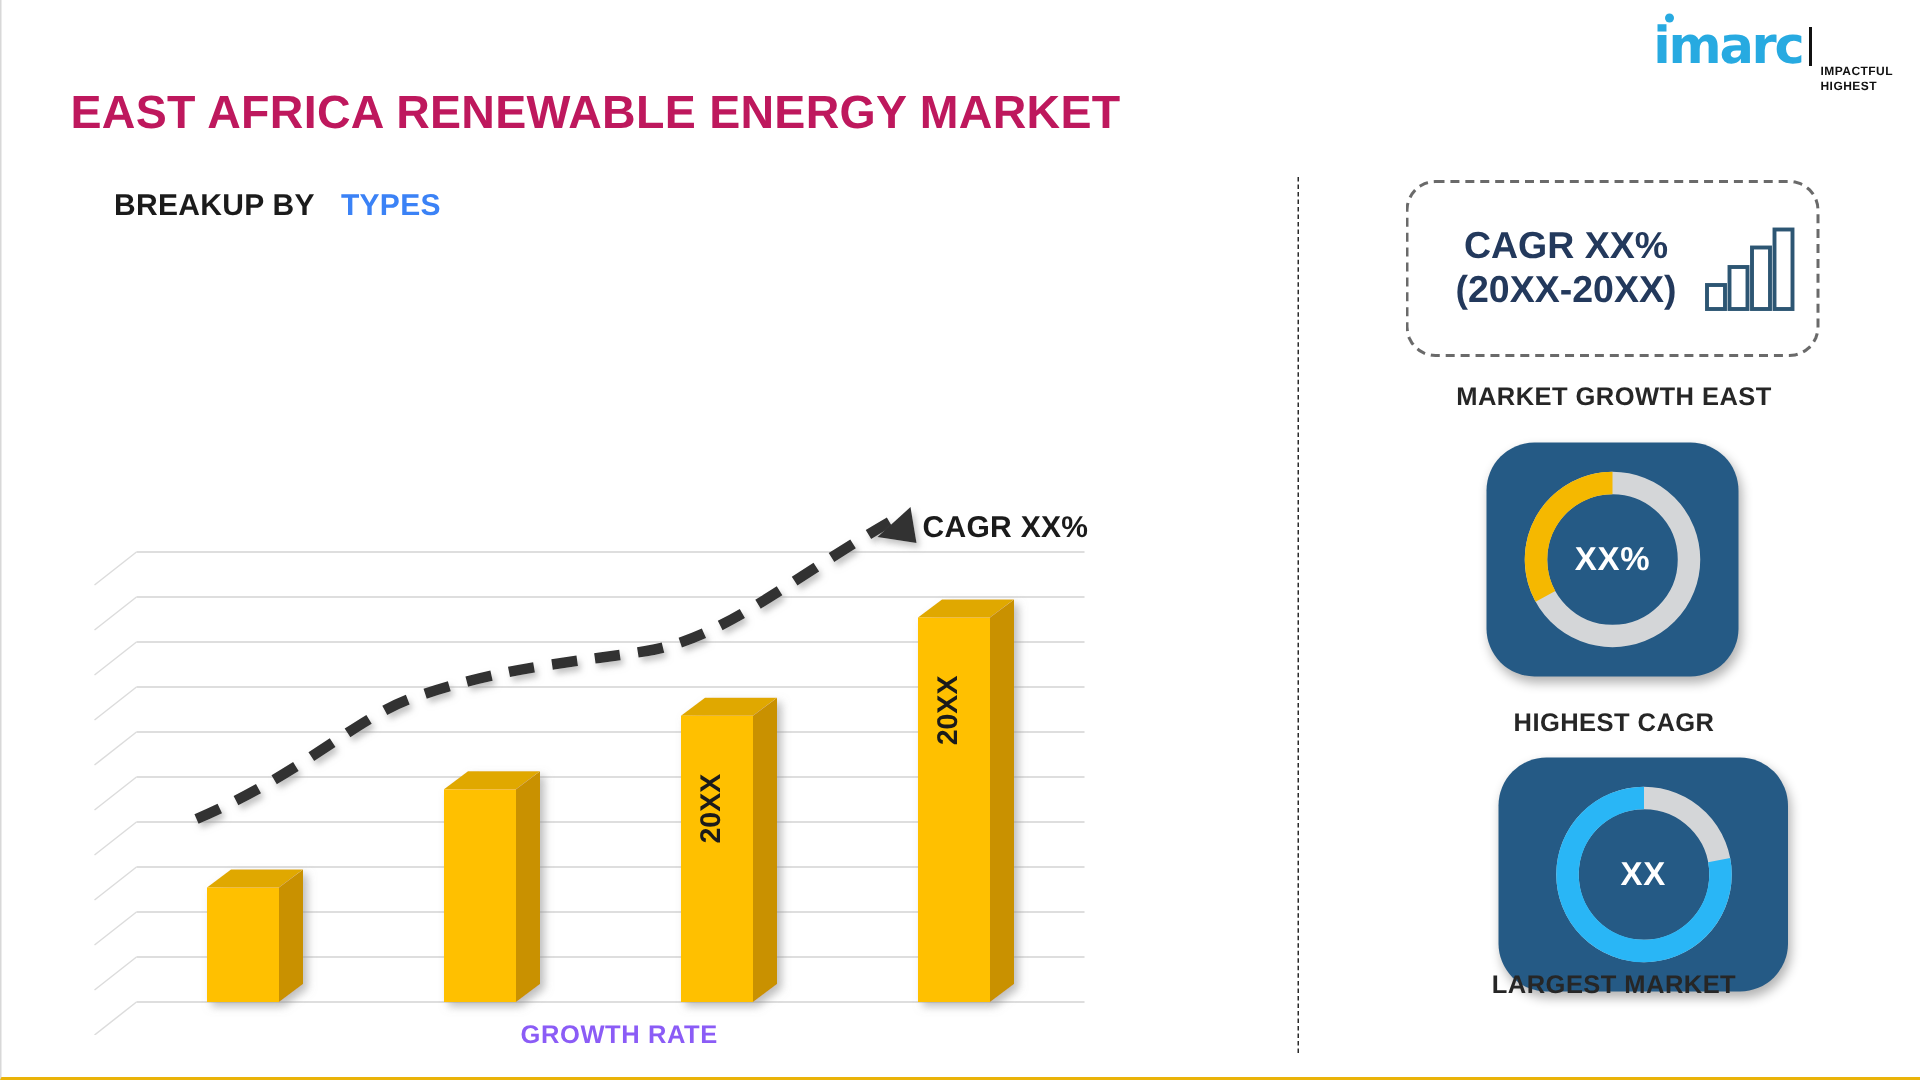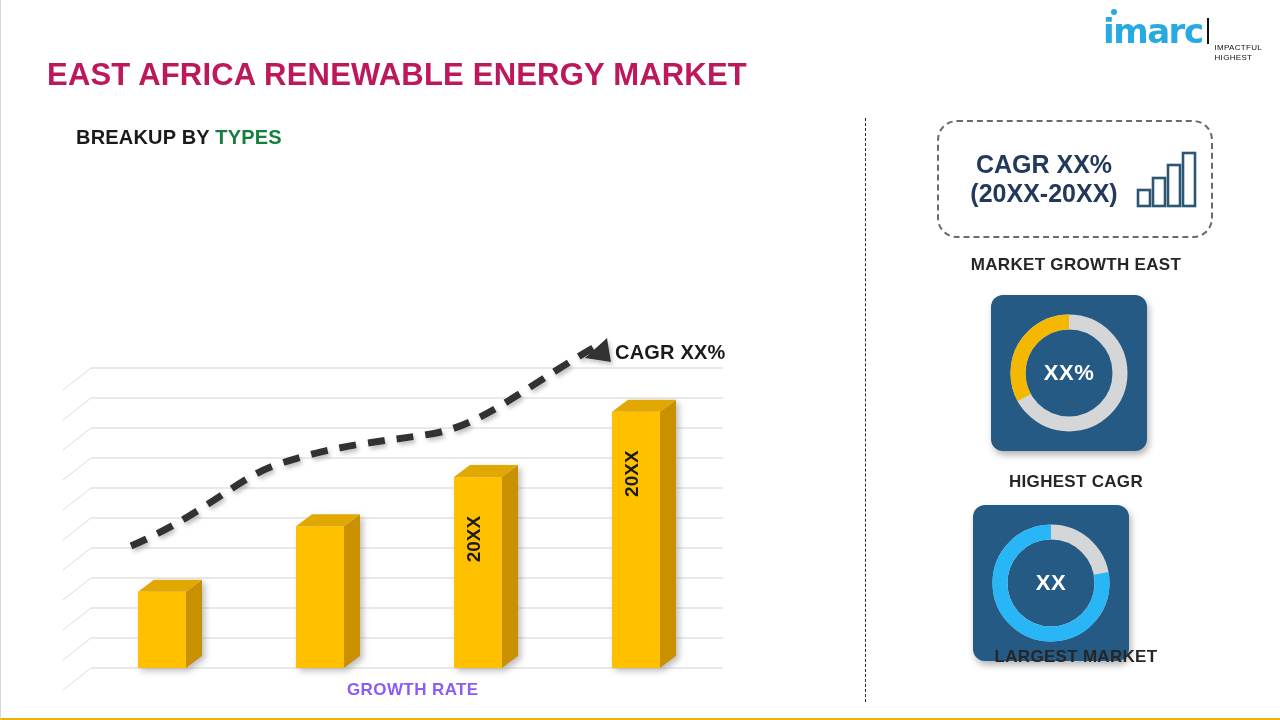--- a/index.html
+++ b/index.html
@@ -48,21 +48,21 @@
     top: -5px; left: 8px;
   }
   #logo-div {
     width: 2px;
     height: 26px;
     background: #111;
     margin: 0 6px 0 4px;
   }
   #logo-tag {
     font-size: 8px;
-    font-weight: normal;
+    font-weight: bold;
     color: #111;
     line-height: 1.25;
     letter-spacing: .3px;
     margin-top: 43px;
   }
 
   
   #page-title {
     position: absolute;
     left: 46px;
@@ -77,21 +77,21 @@
   
   #breakup-heading {
     position: absolute;
     left: 75px;
     top: 126px;
     font-size: 20px;
     font-weight: bold;
     color: #1b1b1b;
     letter-spacing: .2px;
   }
-  #breakup-heading .accent { color: #15803d; }
+  #breakup-heading .accent { color: #3b82f6; margin-left: 12px; }
 
   #types-box {
     position: absolute;
     left: 53px;
     top: 166px;
     width: 654px;
     height: 142px;
     border: 2px dashed #6f6f6f;
     border-radius: 22px;
     box-sizing: border-box;
@@ -181,29 +181,29 @@
     font-weight: bold;
     color: #262626;
     letter-spacing: .3px;
   }
   #caption-growth { left: 885px; top: 255px; }
   #caption-cagr   { left: 885px; top: 460px; margin-top: 12px; }
   #caption-market { left: 885px; top: 647px; }
 
   .tile {
     position: absolute;
-    width: 156px;
+    width: 168px;
     height: 156px;
-    border-radius: 12px;
+    border-radius: 32px;
     background: #255a85;
     box-shadow: 2px 4px 7px rgba(0,0,0,.30);
     text-decoration: underline;
   }
   #tile-cagr   { left: 990px; top: 295px; }
-  #tile-market { left: 972px; top: 505px; }
+  #tile-market { left: 998px; top: 505px; padding-left: 25px; }
   .tile svg {
     position: absolute;
     left: 50%; top: 50%;
     transform: translate(-50%, -50%);
   }
   .donut-value {
     position: absolute;
     left: 0; right: 0;
     top: 50%;
     transform: translateY(-50%);

